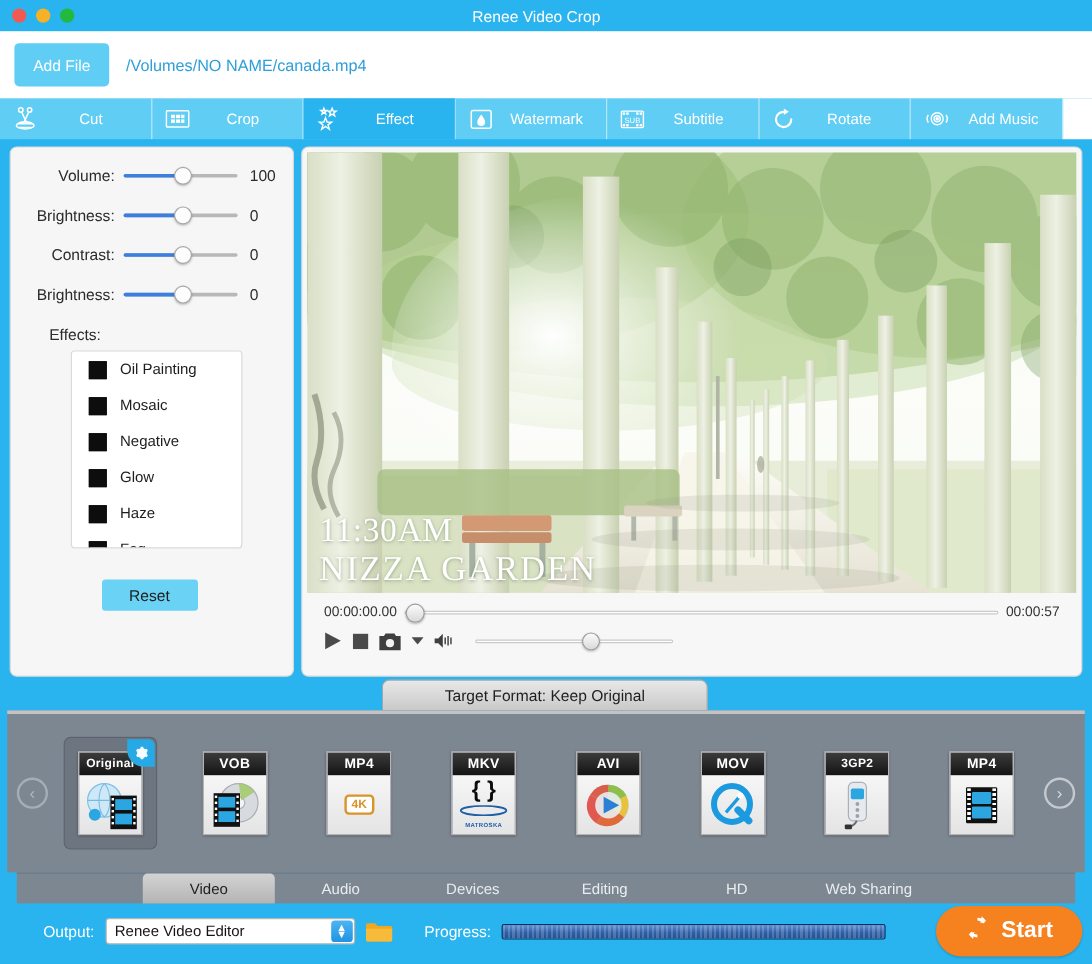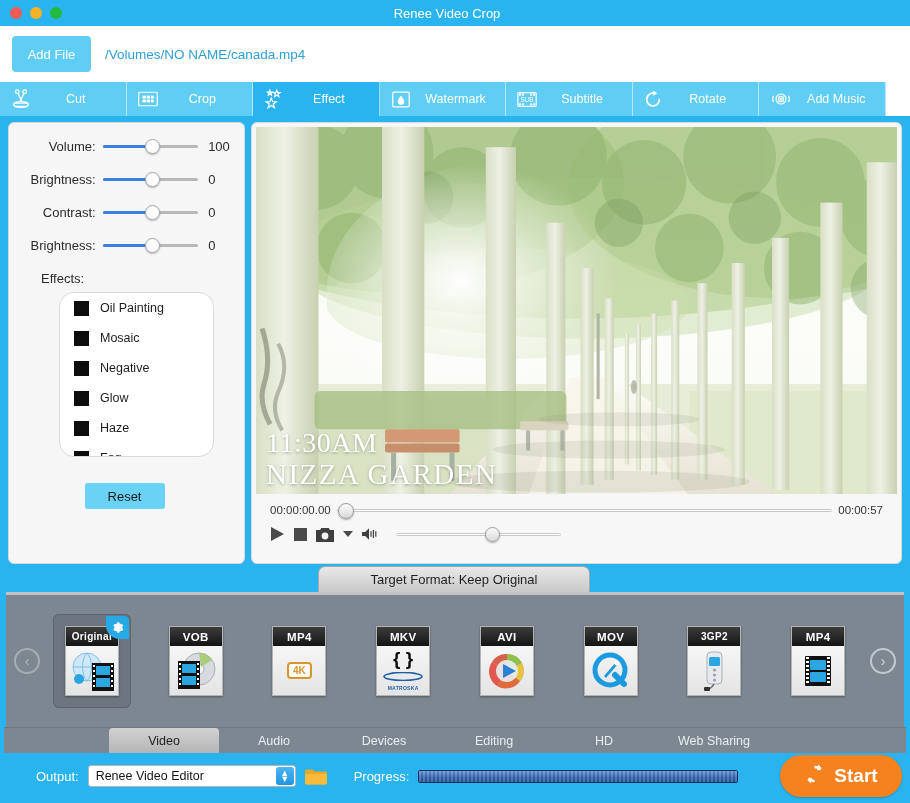--- a/index.html
+++ b/index.html
@@ -164,24 +164,24 @@
     cursor:pointer;
   }
   .slider-val { width:34px; padding-left:10px; font-size:13px; color:#2b2b2b; }
 
   .effects-label {
     font-size:13px; color:#2b2b2b;
     margin:4px 0 6px 24px;
   }
   .effects-box {
     margin-left:42px;
-    width:155px; height:165px;
+    width:143px; height:165px;
     background:#ffffff;
     border:1px solid #dadada;
-    border-radius:15px;
+    border-radius:3px;
     overflow:hidden;
     position:relative;
   }
   .effect-item {
     display:flex; align-items:center; gap:11px;
     height:30px;
     padding-left:14px;
     font-size:12.5px; color:#1d1d1d;
     cursor:pointer;
   }
@@ -347,21 +347,21 @@
   }
   .film i { display:block; height:10px; background:#2ba6e0; border-radius:1px; }
   .film:before, .film:after{
     content:""; position:absolute; top:1px; bottom:1px; width:3px;
     background:repeating-linear-gradient(#fff 0 2px, #111 2px 4px);
   }
   .film:before{ left:1px; } .film:after{ right:1px; }
 
   
   .cat-tabs {
-    margin:0 4px;
+    margin:0 14px;
     height:26px;
     background:#7d8792;
     display:flex; align-items:stretch;
     padding-left:105px;
     border-top:1px solid #6d7681;
   }
   .cat-tab {
     width:110px;
     display:flex; align-items:center; justify-content:center;
     font-size:12.5px; color:#e9edf0;

